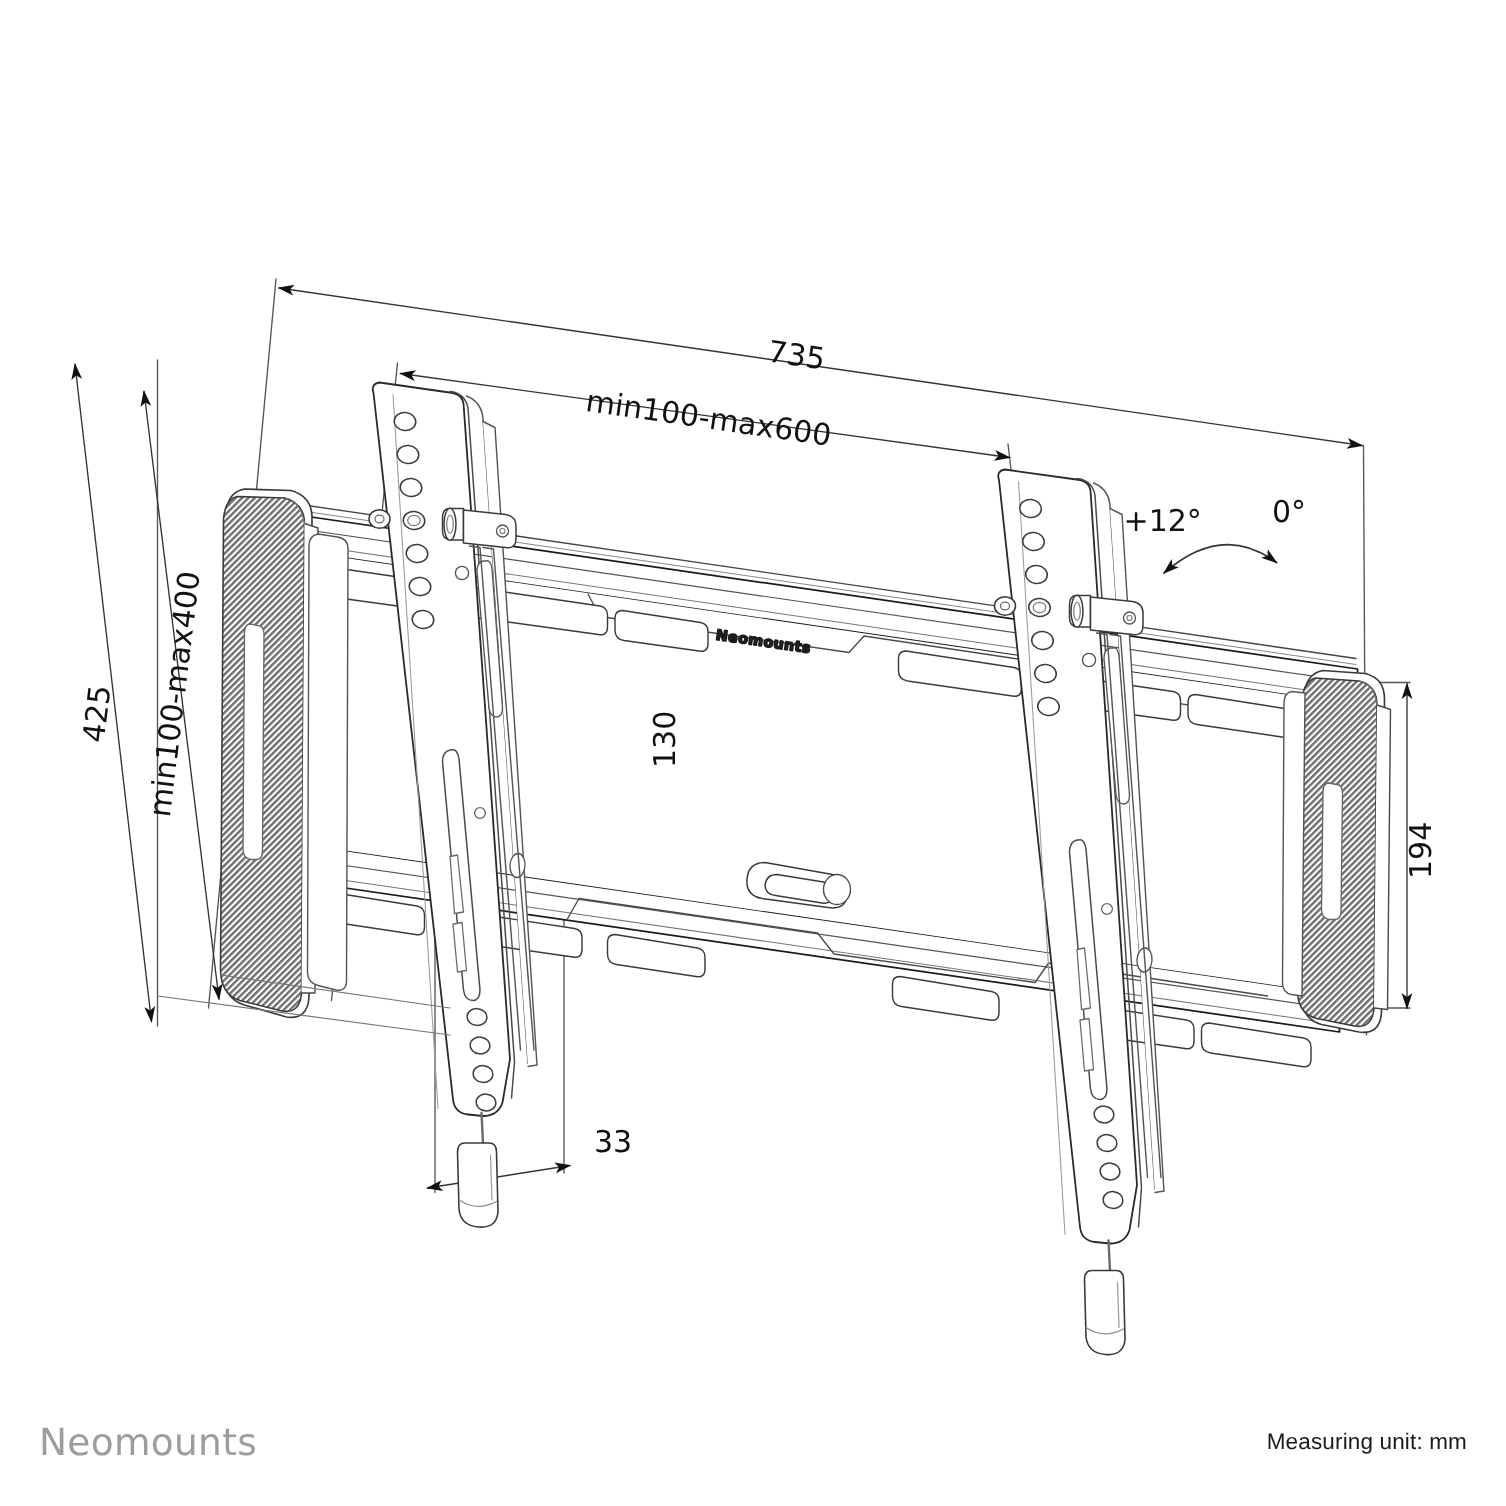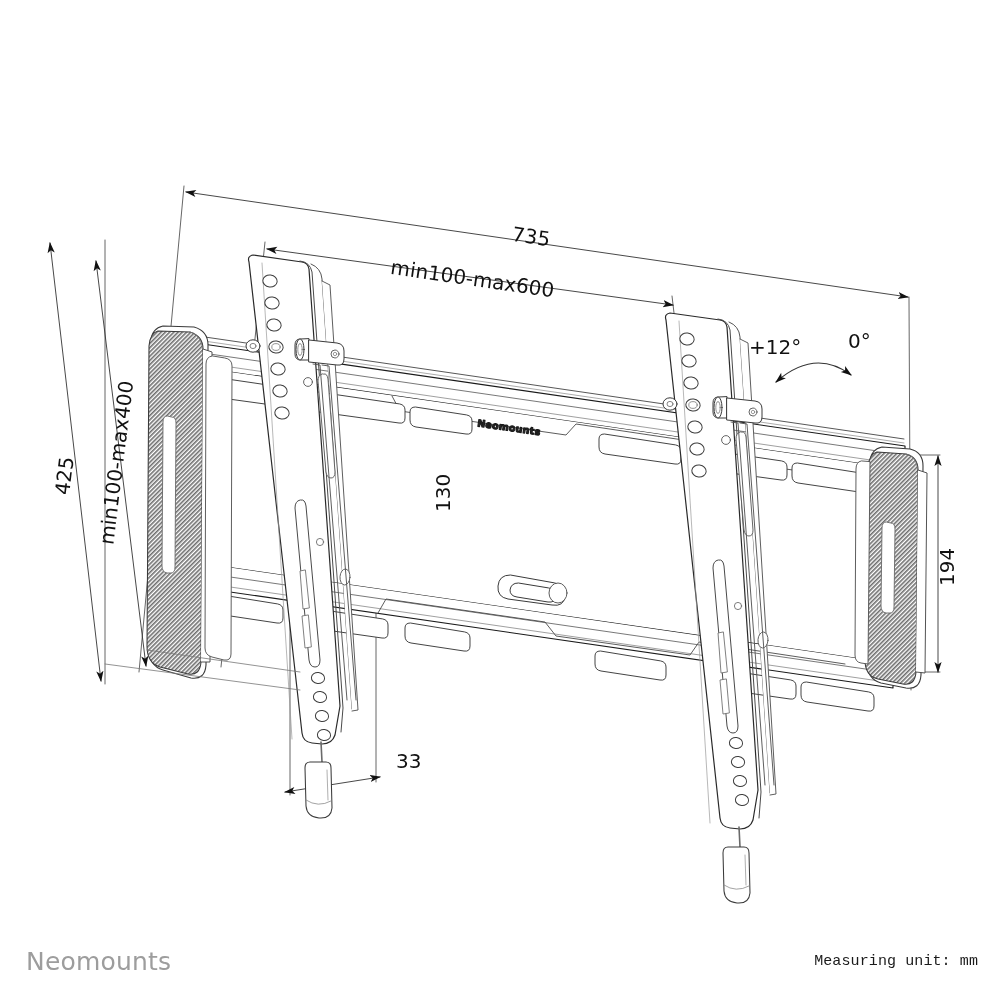--- a/index.html
+++ b/index.html
@@ -42,21 +42,21 @@
     pointer-events: none;
   }
   .brand {
     font-family: "DejaVu Sans", sans-serif;
     font-size: 25px;
     color: #9d9d9d;
     letter-spacing: 0.2px;
     font-weight: 400;
   }
   .unit {
-    font-family: Liberation Mono, monospace;
+    font-family: Liberation Sans, sans-serif;
     font-size: 15px;
     color: #1a1a1a;
     letter-spacing: 0.1px;
   }
   text {
     font-family: "DejaVu Sans", sans-serif;
     fill: #111111;
   }
   .dimtext { font-size: 20px; }
   .angletext { font-size: 20px; }

